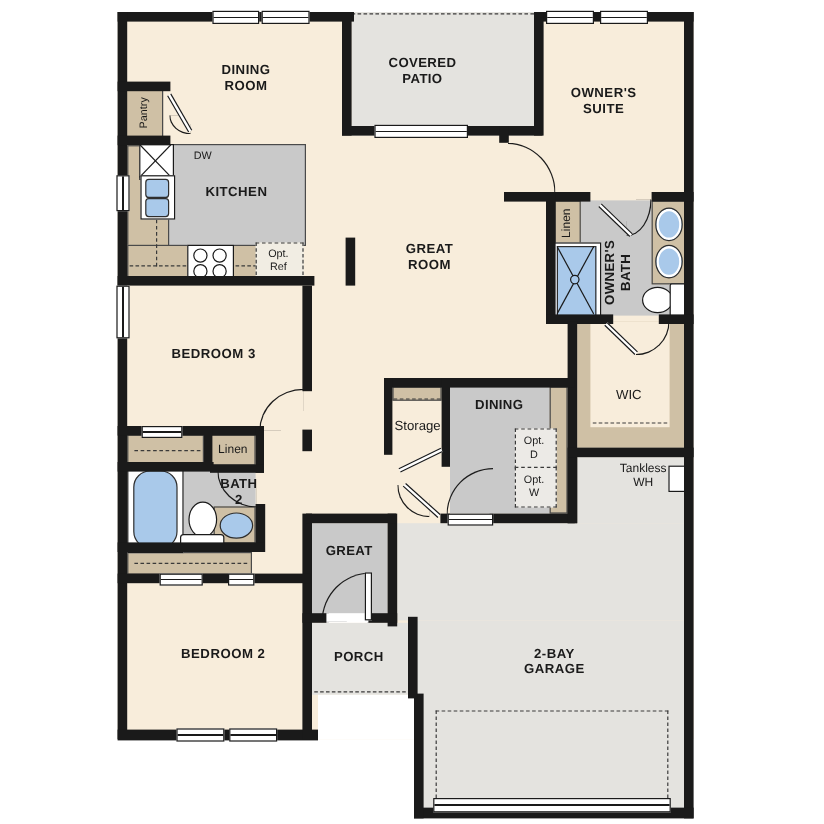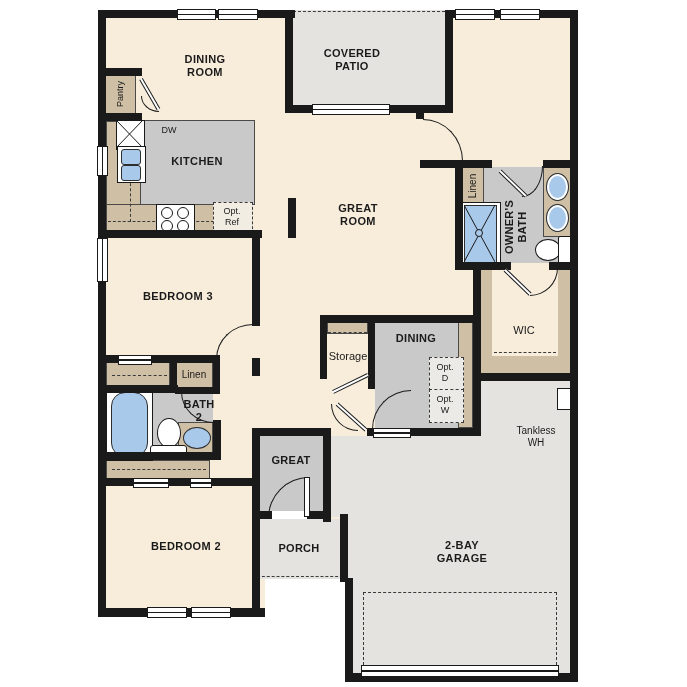--- a/index.html
+++ b/index.html
@@ -194,20 +194,22 @@
   <div class="leaf" style="left:500px;top:169px;width:36px;transform:rotate(44deg);"></div>
   <div class="arc a-br" style="left:530px;top:268px;width:27px;height:27px;"></div>
   <div class="leaf" style="left:505px;top:268px;width:35px;transform:rotate(44deg);"></div>
   <div class="arc a-bl" style="left:141px;top:96px;width:17px;height:15px;"></div>
   <div class="leaf" style="left:141px;top:77px;width:35px;transform:rotate(60deg);"></div>
 
   <div class="lbl big" style="left:205px;top:66px;">DINING
 ROOM</div>
   <div class="lbl med" style="left:352px;top:60px;">COVERED
 PATIO</div>
+  <div class="lbl big" style="left:503px;top:85px;">OWNER'S
+SUITE</div>
   <div class="lbl big" style="left:197px;top:161px;">KITCHEN</div>
   <div class="lbl big" style="left:358px;top:215px;">GREAT
 ROOM</div>
   <div class="lbl big" style="left:178px;top:296px;">BEDROOM 3</div>
   <div class="lbl big" style="left:186px;top:546px;">BEDROOM 2</div>
   <div class="lbl big" style="left:462px;top:552px;">2-BAY
 GARAGE</div>
   <div class="lbl med" style="left:416px;top:338px;">DINING</div>
   <div class="lbl med" style="left:291px;top:460px;">GREAT</div>
   <div class="lbl med" style="left:299px;top:548px;">PORCH</div>
@@ -220,16 +222,16 @@
   <div class="lbl small10" style="left:194px;top:375px;">Linen</div>
   <div class="lbl small10 rot" style="left:473px;top:186px;">Linen</div>
   <div class="lbl tiny rot" style="left:120px;top:94px;">Pantry</div>
   <div class="lbl tiny" style="left:129px;top:130px;margin-left:40px;">DW</div>
   <div class="lbl tiny" style="left:232px;top:217px;">Opt.
 Ref</div>
   <div class="lbl tiny" style="left:445px;top:373px;">Opt.
 D</div>
   <div class="lbl tiny" style="left:445px;top:405px;">Opt.
 W</div>
-  <div class="lbl small10" style="left:536px;top:397px;margin-top:40px;">Tankless
+  <div class="lbl small10" style="left:536px;top:397px;">Tankless
 WH</div>
 
 </div>
 
 </body></html>

